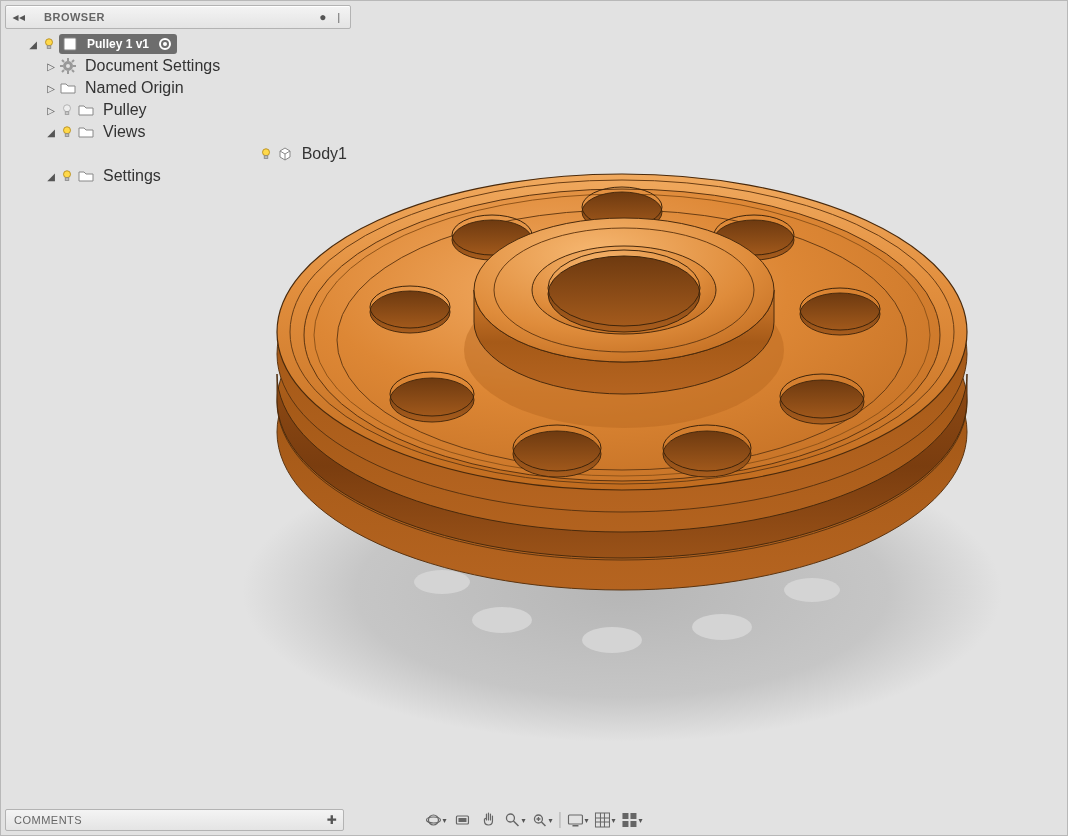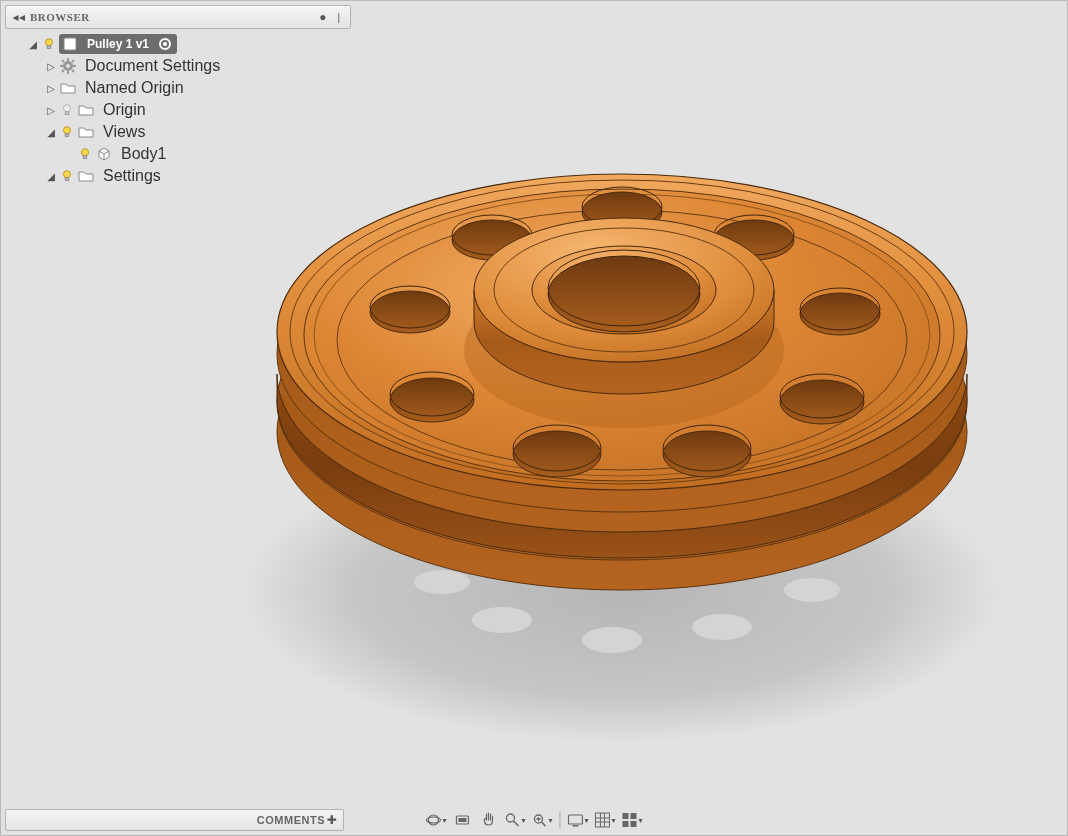--- a/index.html
+++ b/index.html
@@ -44,24 +44,23 @@
     display: flex;
     align-items: center;
     padding: 0 4px;
     color: #555;
     font-size: 11px;
     letter-spacing: .5px;
     box-shadow: 0 1px 0 #fff inset;
   }
   .browser-header .lbl {
     flex: 1;
-    padding-left: 4px;
+    padding-left: 18px;
     font-weight: bold;
     color: #666;
-    font-family: Liberation Serif, serif;
   }
   .hdr-btn {
     width: 14px;
     height: 14px;
     margin-left: 2px;
     display: flex;
     align-items: center;
     justify-content: center;
     color: #555;
     font-size: 12px;
@@ -73,21 +72,21 @@
   }
   .tree-row {
     display: flex;
     align-items: center;
     height: 22px;
     padding-left: 4px;
     position: relative;
   }
   .tree-row.depth1 { padding-left: calc(4px + 18px); }
   .tree-row.depth2 { padding-left: calc(4px + 36px); }
-  .tree-row.depth3 { padding-left: calc(4px + 54px); }
+  .tree-row.depth3 { padding-left: calc(4px + 54px); justify-content: flex-end; }
 
   .tri {
     width: 12px;
     height: 12px;
     display: flex;
     align-items: center;
     justify-content: center;
     color: #555;
     font-size: 10px;
     margin-right: 2px;
@@ -163,21 +162,21 @@
     border: 1px solid #b3b3b3;
     border-radius: 2px;
     display: flex;
     align-items: center;
     padding: 0 4px;
     color: #666;
     font-size: 11px;
     letter-spacing: .5px;
     z-index: 10;
   }
-  .comments .lbl { flex: 1; padding-left: 4px; font-weight: bold; text-align: right; }
+  .comments .lbl { flex: 1; padding-left: 4px; font-weight: normal; }
   .comments .plus {
     width: 14px; height: 14px;
     display:flex;align-items:center;justify-content:center;
     color:#555;font-size:12px;cursor:pointer;
   }
 
   
   .navbar {
     position: absolute;
     bottom: 4px;
@@ -405,21 +404,21 @@
           <svg viewBox="0 0 16 16">
               <circle cx="8" cy="6" r="4" fill="#eee" stroke="#aaa"></circle>
               <rect x="6" y="10" width="4" height="3" fill="#ccc" stroke="#999"></rect>
             </svg>
         </span>
         <span class="icon">
           <svg viewBox="0 0 16 16">
               <path d="M1 4h5l2 2h7v7H1z" fill="#fff" stroke="#888"></path>
             </svg>
         </span>
-        <span class="row-label">Origin</span>
+        <span class="row-label">Pulley</span>
       </div>
 
       <div class="tree-row depth2">
         <span class="tri">◢</span>
         <span class="bulb">
           <svg viewBox="0 0 16 16">
               <circle cx="8" cy="6" r="4" fill="#ffd94a" stroke="#b58a1a"></circle>
               <rect x="6" y="10" width="4" height="3" fill="#bfbfbf" stroke="#888"></rect>
             </svg>
         </span>

